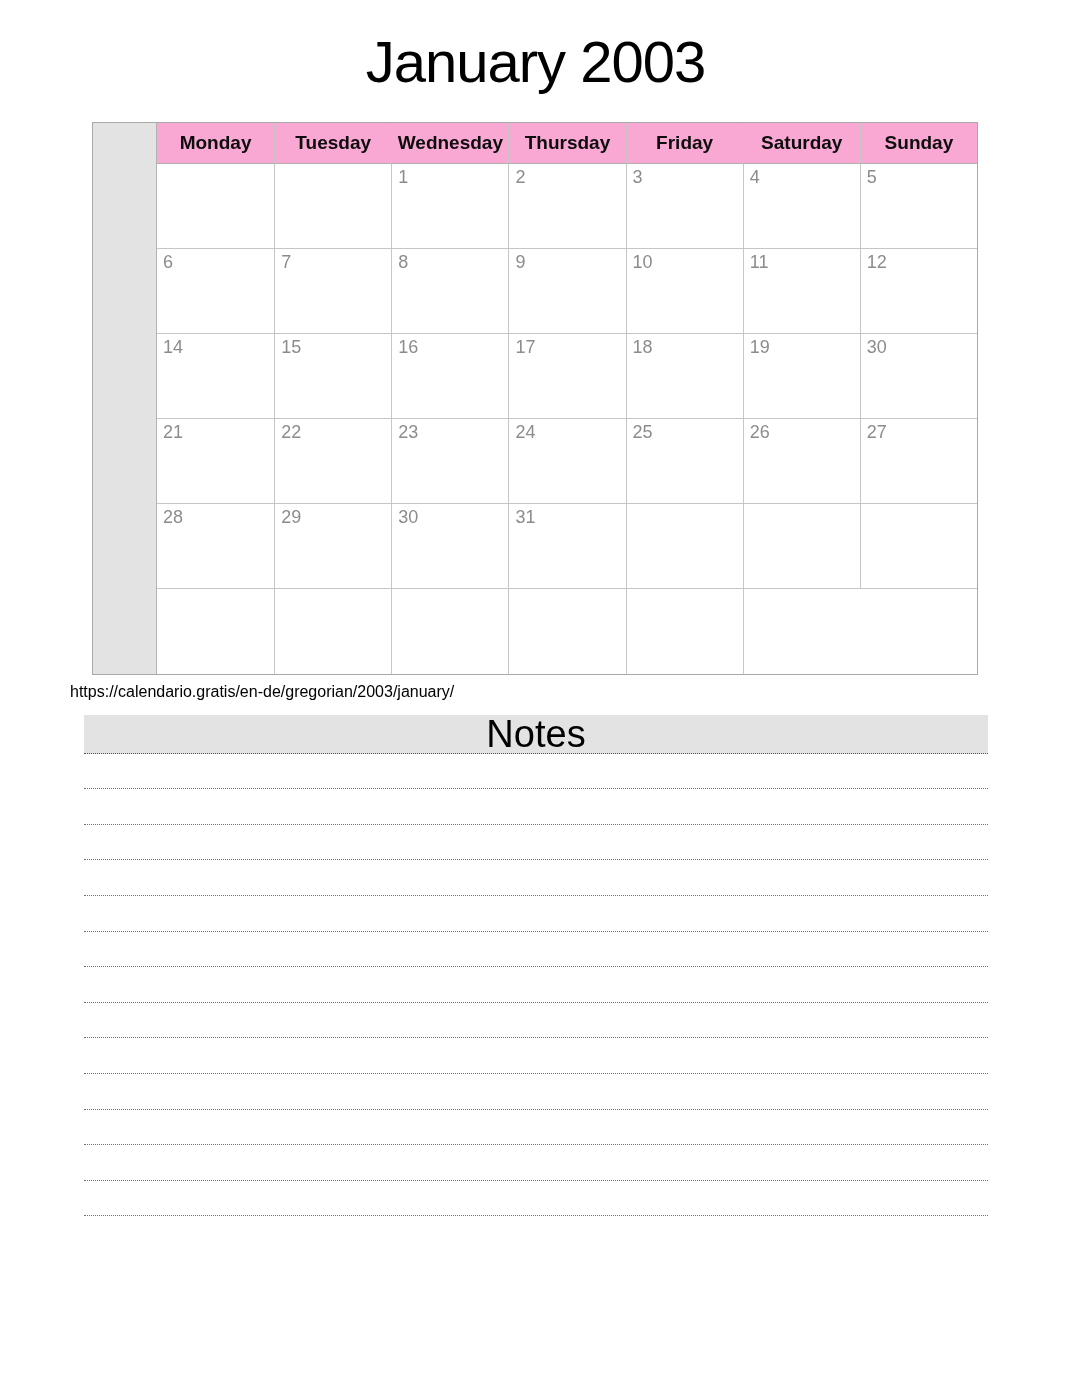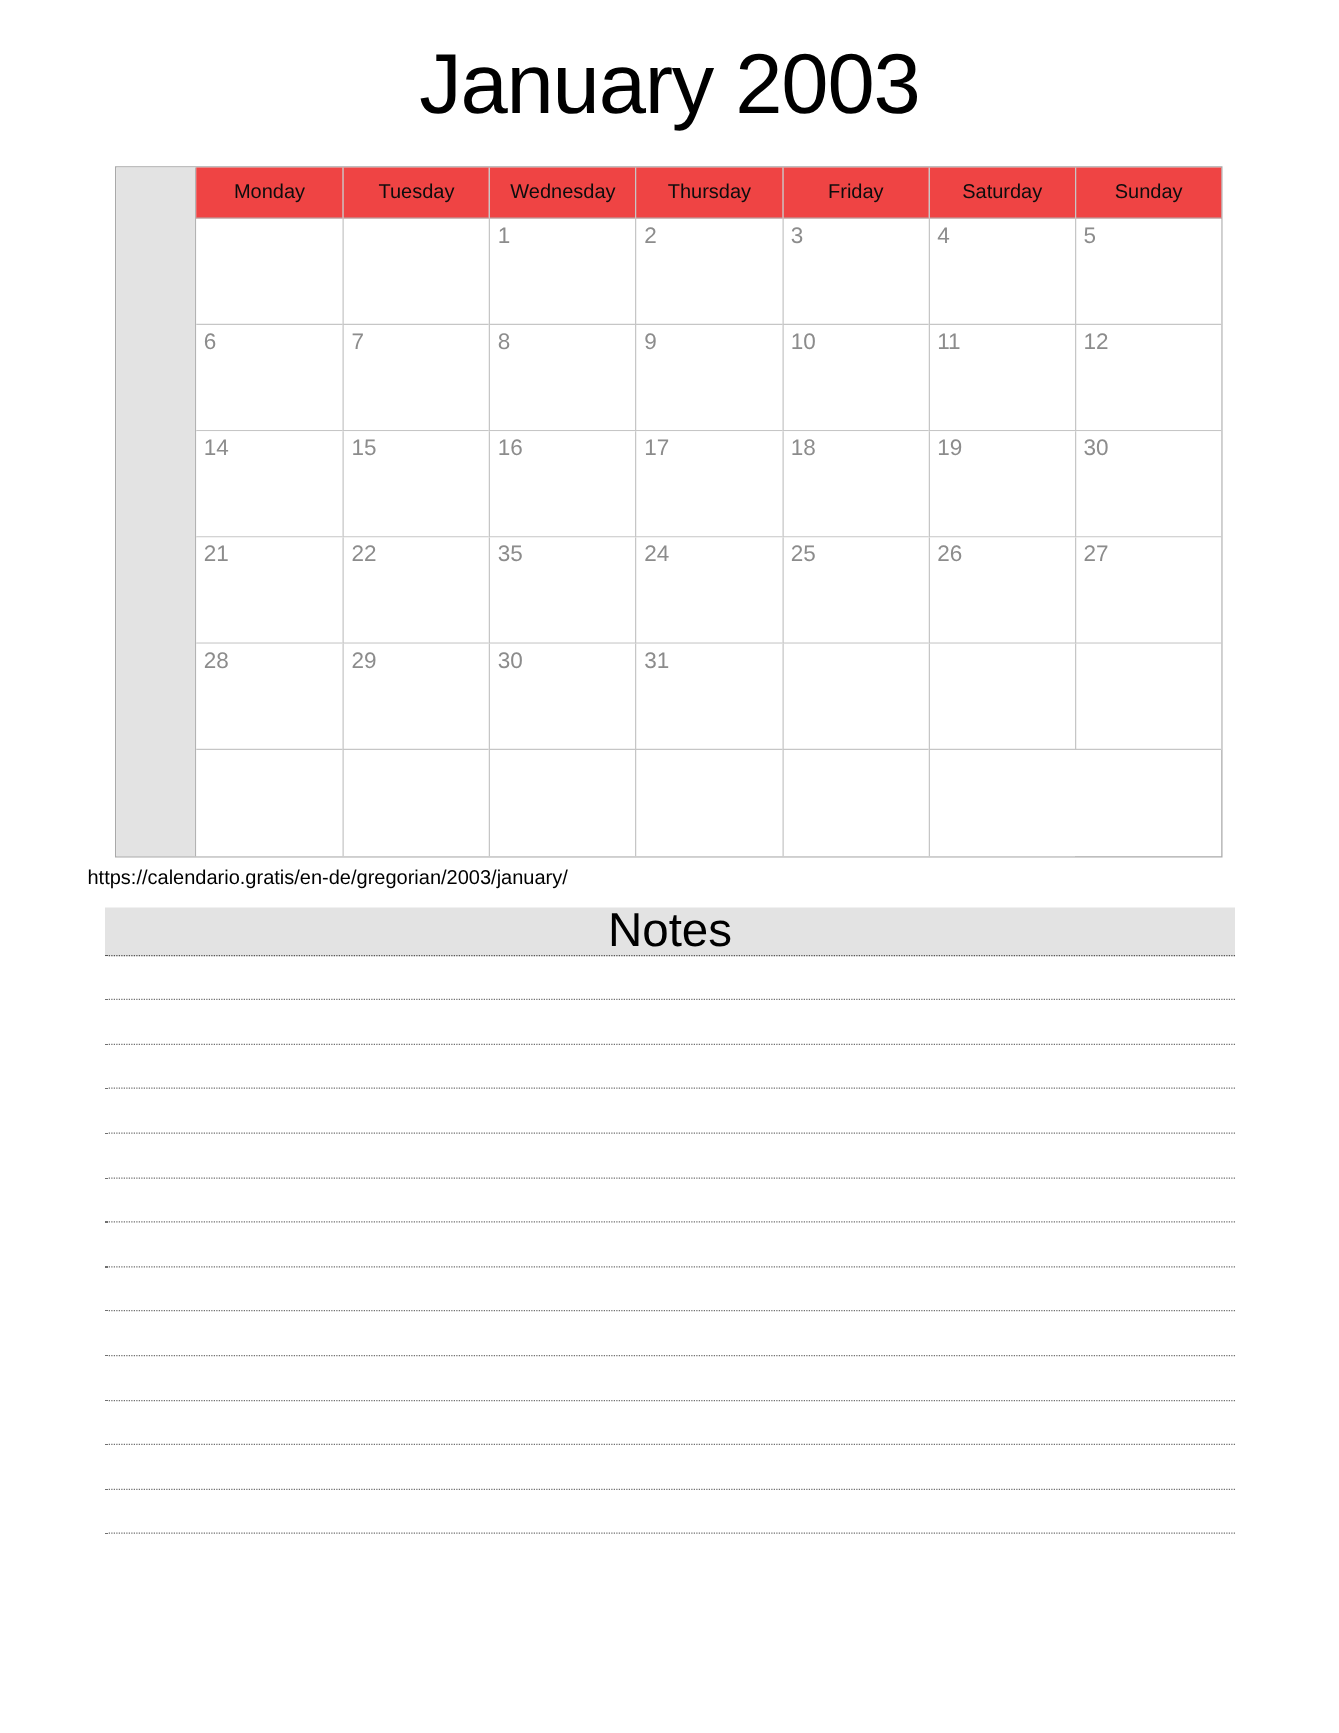--- a/index.html
+++ b/index.html
@@ -6,21 +6,21 @@
   html, body {
     width: 1071px; height: 1386px;
     background: #ffffff;
     font-family: "Liberation Sans", "DejaVu Sans", sans-serif;
     color: #000;
     overflow: hidden;
   }
   .page-title {
     margin-top: 30px;
     text-align: center;
-    font-size: 68px;
+    font-size: 58px;
     font-weight: 400;
     line-height: 1.1;
     letter-spacing: -1px;
     color: #000;
   }
   .calendar {
     margin: 28px 0 0 92px;
     width: 886px;
     display: grid;
     grid-template-columns: 64px repeat(7, 1fr);
@@ -30,27 +30,28 @@
   }
   .side-col {
     grid-column: 1;
     grid-row: 1 / -1;
     background: #e3e3e3;
     border-right: 1px solid #b3b3b3;
   }
   .cal-cell { border-left: 1px solid #c6c6c6; }
   .cal-cell:nth-child(7n+2) { border-left: none; }
   .cal-head {
-    background: #ef4444;
+    background: #f9a8d4;
     border-bottom: 1px solid #b0b0b0;
     display: flex;
     align-items: center;
     justify-content: center;
-    font-size: 16px;
+    font-size: 19px;
     color: #0d0d0d;
+    font-weight: bold;
   }
   .cal-day {
     background: #ffffff;
     border-bottom: 1px solid #c6c6c6;
     padding: 3px 0 0 6px;
   }
   .cal-cell:nth-child(n+44) { border-bottom: none; }
   .day-num {
     font-size: 18px;
     color: #8c8c8c;
@@ -111,21 +112,21 @@
     <div class="cal-cell cal-day"><span class="day-num">12</span></div>
     <div class="cal-cell cal-day"><span class="day-num">14</span></div>
     <div class="cal-cell cal-day"><span class="day-num">15</span></div>
     <div class="cal-cell cal-day"><span class="day-num">16</span></div>
     <div class="cal-cell cal-day"><span class="day-num">17</span></div>
     <div class="cal-cell cal-day"><span class="day-num">18</span></div>
     <div class="cal-cell cal-day"><span class="day-num">19</span></div>
     <div class="cal-cell cal-day"><span class="day-num">30</span></div>
     <div class="cal-cell cal-day"><span class="day-num">21</span></div>
     <div class="cal-cell cal-day"><span class="day-num">22</span></div>
-    <div class="cal-cell cal-day"><span class="day-num">35</span></div>
+    <div class="cal-cell cal-day"><span class="day-num">23</span></div>
     <div class="cal-cell cal-day"><span class="day-num">24</span></div>
     <div class="cal-cell cal-day"><span class="day-num">25</span></div>
     <div class="cal-cell cal-day"><span class="day-num">26</span></div>
     <div class="cal-cell cal-day"><span class="day-num">27</span></div>
     <div class="cal-cell cal-day"><span class="day-num">28</span></div>
     <div class="cal-cell cal-day"><span class="day-num">29</span></div>
     <div class="cal-cell cal-day"><span class="day-num">30</span></div>
     <div class="cal-cell cal-day"><span class="day-num">31</span></div>
     <div class="cal-cell cal-day"><span class="day-num"></span></div>
     <div class="cal-cell cal-day"><span class="day-num"></span></div>

